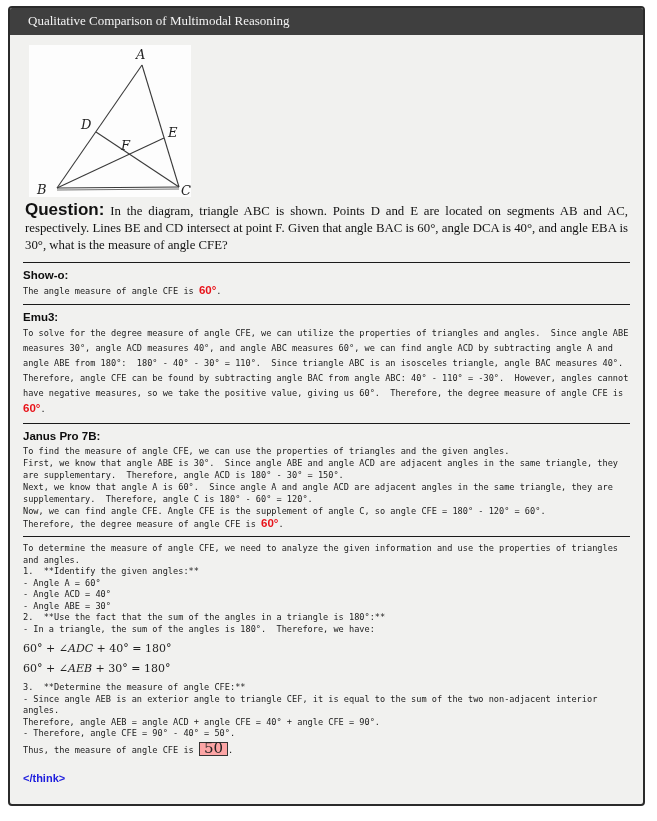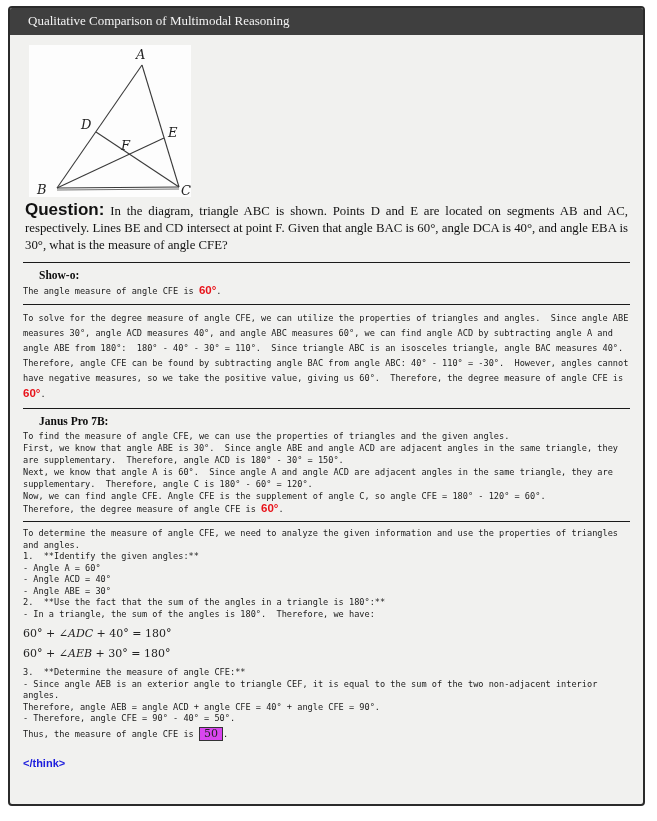--- a/index.html
+++ b/index.html
@@ -6,37 +6,37 @@
   .frame{position:absolute;left:8px;top:6px;width:637px;height:800px;border:2px solid #2b2b2b;
          border-radius:4px;background:#f1f1ef;overflow:hidden;box-sizing:border-box;}
   .titlebar{background:#3f3f3f;color:#f3f3f3;font-family:"Liberation Serif",serif;
             font-size:13px;padding:5px 10px 6px 18px;}
   .content{padding:4px 13px 6px 13px;}
   .figure-box{width:162px;height:152px;background:#fdfdfd;margin:6px 0 4px 6px;}
   .question{font-family:"Liberation Serif",serif;font-size:12.8px;line-height:17px;
             text-align:justify;color:#111;margin:4px 2px 8px 2px;}
   .qlabel{font-family:"Liberation Sans",sans-serif;font-weight:bold;font-size:17px;}
   hr.sep{border:none;border-top:1px solid #1a1a1a;margin:6px 0;}
-  .model-name{font-family:Liberation Serif, serif;font-weight:bold;font-size:11.5px;
-              color:#0d0d0d;margin:2px 0 3px 16px;}
+  .model-name{font-family:Liberation Sans, sans-serif;font-weight:bold;font-size:11.5px;
+              color:#0d0d0d;margin:2px 0 3px 0;}
   .mono{font-family:"DejaVu Sans Mono",monospace;font-size:8.6px;color:#1a1a1a;
         white-space:pre-wrap;margin:0;}
   .lh-showo{line-height:13px;}
   .lh-emu3{line-height:15px;}
   .lh-janus{line-height:12px;}
   .lh-mmada{line-height:11.5px;}
   .ans-red{color:#e8131a;font-family:"Liberation Sans",sans-serif;font-weight:bold;
            font-size:11.5px;}
   .think-tag{color:#1d1ddd;font-family:"Liberation Sans",sans-serif;font-weight:bold;
              font-size:11px;margin:0 0 2px 0;}
   .equation{font-family:"DejaVu Serif",serif;font-size:11px;
             color:#222;margin:7px 0;}
   .eq-var{font-style:italic;}
   .box-dark{display:inline-block;border:1px solid #333;padding:0px 4px 1px 4px;
-            font-family:"DejaVu Serif",serif;font-size:11px;color:#222;background:#d946ef;}
+            font-family:"DejaVu Serif",serif;font-size:15px;color:#222;background:#fca5a5;}
   svg text{font-family:"DejaVu Serif",serif;font-style:italic;font-size:13px;fill:#222;}
 </style>
 </head>
 <body>
 
 <div class="frame">
   <div class="titlebar">Qualitative Comparison of Multimodal Reasoning</div>
   <div class="content">
 
     <div class="figure-box">
@@ -63,20 +63,21 @@
     <hr class="sep">
 
     <div>
       <div class="model-name">Show-o:</div>
       <p class="mono lh-showo"><span>The angle measure of angle CFE is </span><span class="ans-red">60°</span><span>.</span></p>
     </div>
 
     <hr class="sep">
 
     <div>
+      <div class="model-name">Emu3:</div>
       <p class="mono lh-emu3"><span>To solve for the degree measure of angle CFE, we can utilize the properties of triangles and angles.  Since angle ABE
 measures 30°, angle ACD measures 40°, and angle ABC measures 60°, we can find angle ACD by subtracting angle A and
 angle ABE from 180°:  180° - 40° - 30° = 110°.  Since triangle ABC is an isosceles triangle, angle BAC measures 40°.
 Therefore, angle CFE can be found by subtracting angle BAC from angle ABC: 40° - 110° = -30°.  However, angles cannot
 have negative measures, so we take the positive value, giving us 60°.  Therefore, the degree measure of angle CFE is
 </span><span class="ans-red">60°</span><span>.</span></p>
     </div>
 
     <hr class="sep">
 

